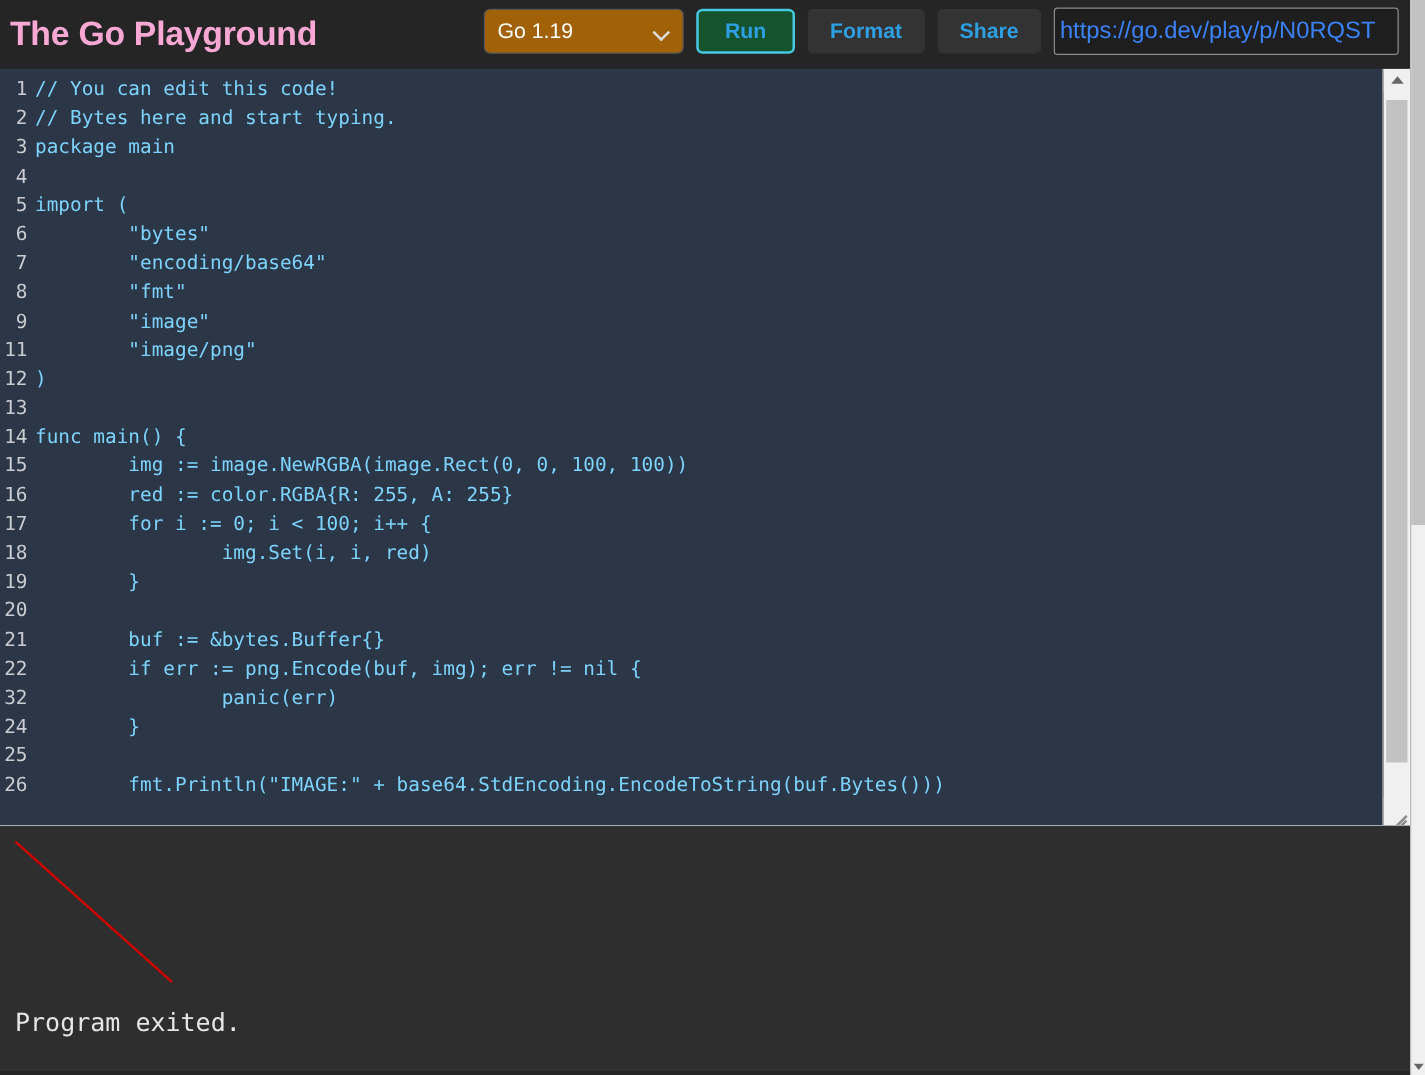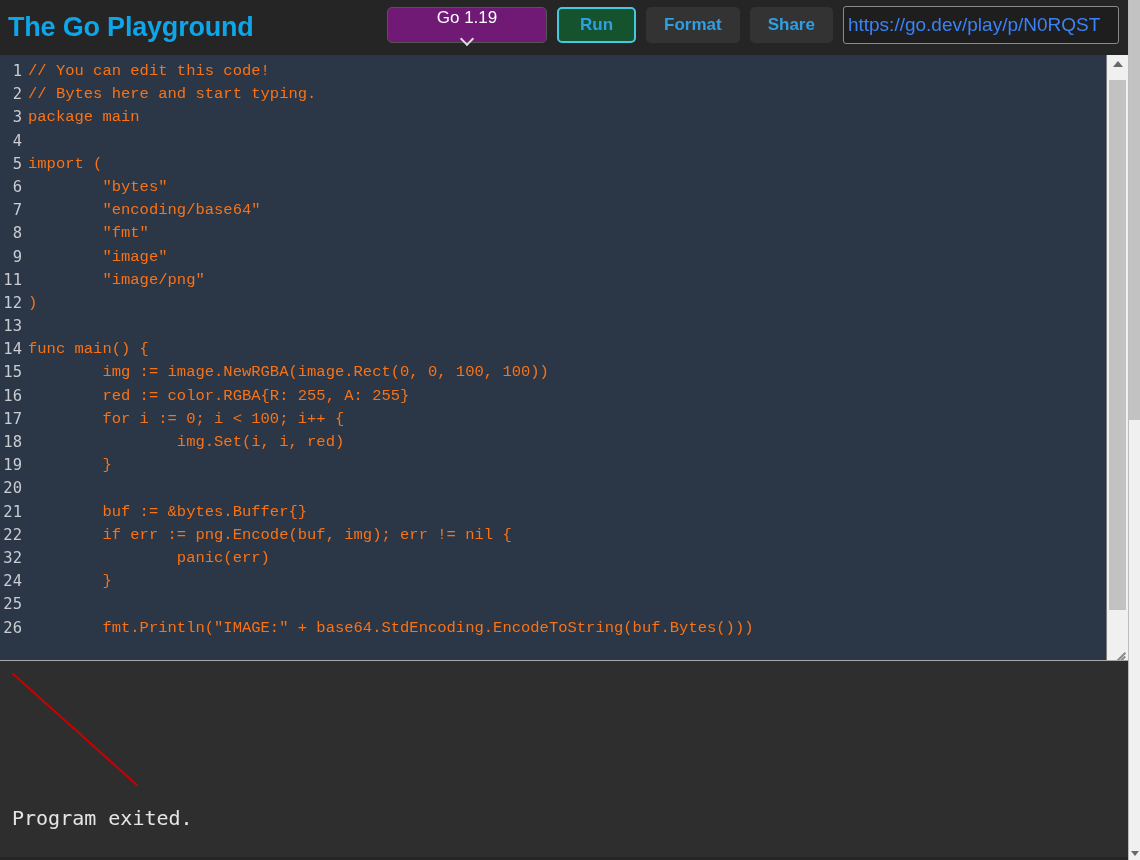--- a/index.html
+++ b/index.html
@@ -29,49 +29,48 @@
     background: #252526;
     display: flex;
     align-items: center;
     padding: 0 0 0 8px;
     box-sizing: border-box;
     position: relative;
   }
   .title {
     font-size: 27px;
     font-weight: bold;
-    color: #0ea5e9;
+    color: #f9a8d4;
     letter-spacing: -0.2px;
     white-space: nowrap;
     margin-right: 20px;
   }
   .controls {
     display: flex;
     align-items: center;
     gap: 10px;
     position: absolute;
     left: 387px;
     top: 6px;
   }
   .version-select {
     width: 160px;
     height: 36px;
-    background: #701a75;
+    background: #a16207;
     border: 1px solid #555;
     border-radius: 5px;
     color: #ffffff;
     font-size: 17px;
     font-family: "Liberation Sans", sans-serif;
     padding: 0 10px;
     box-sizing: border-box;
     display: flex;
     align-items: center;
     justify-content: space-between;
     cursor: pointer;
-    flex-direction: column;
   }
   .version-select .chev {
     display: inline-block;
     width: 13px;
     height: 8px;
     position: relative;
   }
   .version-select .chev::before {
     content: "";
     position: absolute;
@@ -146,23 +145,22 @@
   .ln {
     width: 28px;
     min-width: 28px;
     text-align: right;
     color: #c9ccd1;
     padding-right: 6px;
     box-sizing: border-box;
     user-select: none;
   }
   .ltxt {
-    color: #f97316;
+    color: #7dd3fc;
     white-space: pre;
-    font-family: Liberation Mono, monospace;
   }
 
   
   .ed-scroll {
     position: absolute;
     right: 0; top: 0;
     width: 22px;
     height: 605px;
     background: #f0f0f0;
     border-left: 1px solid #7d7d7d;

